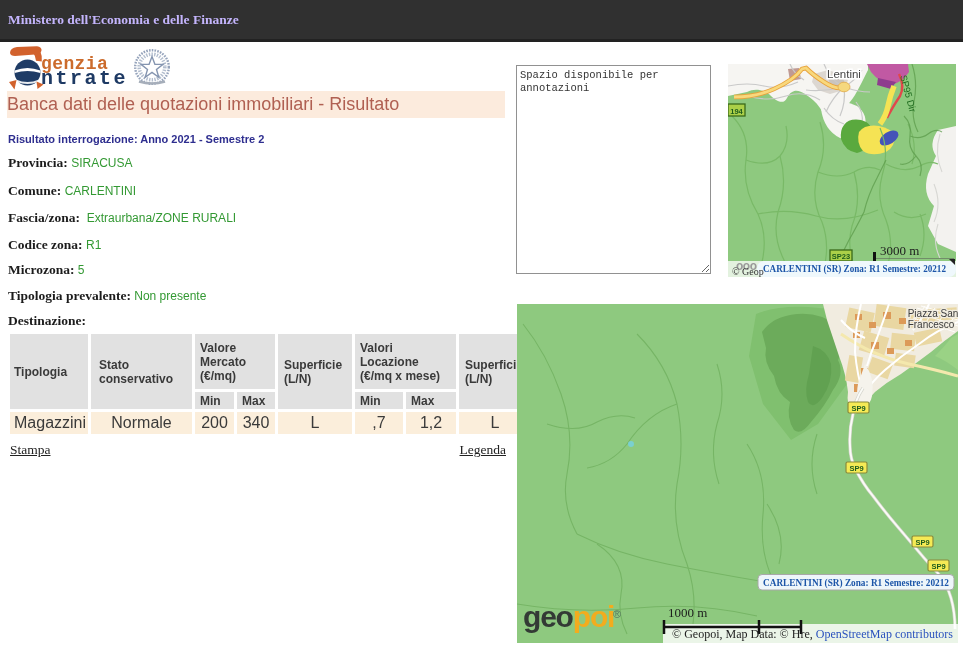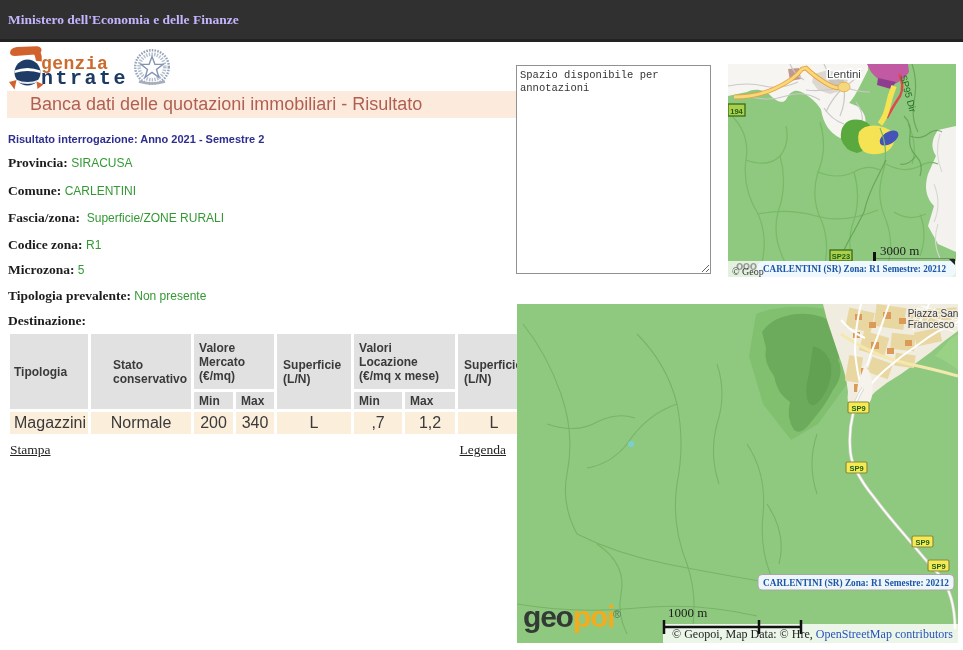--- a/index.html
+++ b/index.html
@@ -1,19 +1,19 @@
 <!DOCTYPE html>
 <html><head>
 <meta charset="utf-8">
 <style>
 html,body{margin:0;padding:0;}
 body{width:963px;height:650px;background:#ffffff;font-family:"Liberation Sans",sans-serif;overflow:hidden;position:relative;}
 #topbar{position:absolute;left:0;top:0;width:963px;height:39px;background:#303030;border-bottom:3px solid #222222;}
 #topbar span{position:absolute;left:8px;top:12px;color:#c4b5fd;font-family:"Liberation Serif",serif;font-weight:bold;font-size:13.5px;}
-#banner{position:absolute;left:7px;top:91px;width:498px;height:27px;background:#fcebdd;color:#b06052;font-size:18px;line-height:26px;padding-left:23px;}
+#banner{position:absolute;left:7px;top:91px;width:498px;height:27px;background:#fcebdd;color:#b06052;font-size:18px;line-height:26px;padding-left:0;}
 .line{position:absolute;left:8px;font-family:"Liberation Serif",serif;font-weight:bold;font-size:13.5px;color:#1c1c1c;white-space:pre;}
 .line .val{font-family:"Liberation Sans",sans-serif;font-weight:normal;font-size:12px;color:#339933;}
 #res{position:absolute;left:8px;top:133px;font-family:"Liberation Sans",sans-serif;font-weight:bold;font-size:11px;color:#2e2e8f;}
 table{position:absolute;left:7px;top:331px;border-collapse:separate;border-spacing:3px;font-size:12px;color:#3a3a3a;table-layout:fixed;}
 th,td{box-sizing:border-box;overflow:hidden;}
 th{background:#e1e1e1;font-weight:bold;text-align:left;padding:1px 4px;vertical-align:middle;font-size:12px;}
 td{background:#fbeedb;text-align:center;padding:1px 2px;font-size:16px;}
 #links{position:absolute;left:10px;top:442px;width:496px;font-family:"Liberation Serif",serif;font-size:13.5px;color:#222;}
 #links .lg{float:right;}
 #links span{text-decoration:underline;}
@@ -49,31 +49,31 @@
     <path d="M133,37.5 Q146,41.5 159,37.5" stroke-width="2.5" stroke="#a6aeba"></path>
   </g>
   <path d="M146,12.5 L148.9,20.2 L157,20.4 L150.5,25.4 L152.8,33.2 L146,28.4 L139.2,33.2 L141.5,25.4 L135,20.4 L143.1,20.2 Z" fill="#ffffff" stroke="#8595b0" stroke-width="1.4"></path>
 </svg>
 
 <div id="banner">Banca dati delle quotazioni immobiliari - Risultato</div>
 
 <div id="res">Risultato interrogazione: Anno 2021 - Semestre 2</div>
 <div class="line" style="top:155px;">Provincia: <span class="val">SIRACUSA</span></div>
 <div class="line" style="top:183px;">Comune: <span class="val">CARLENTINI</span></div>
-<div class="line" style="top:210px;">Fascia/zona:  <span class="val">Superficie/ZONE RURALI</span></div>
+<div class="line" style="top:210px;">Fascia/zona:  <span class="val">Extraurbana/ZONE RURALI</span></div>
 <div class="line" style="top:237px;">Codice zona: <span class="val">R1</span></div>
 <div class="line" style="top:262px;">Microzona: <span class="val">5</span></div>
 <div class="line" style="top:288px;">Tipologia prevalente: <span class="val">Non presente</span></div>
 <div class="line" style="top:313px;text-align:right;">Destinazione:</div>
 
 <table>
 <tbody>
       <tr>
   <th rowspan="2" style="width:76px;padding-left:4px;">Tipologia</th>
-  <th rowspan="2" style="width:93px;padding-left:22px;">Stato conservativo</th>
+  <th rowspan="2" style="width:101px;padding-left:8px;">Stato conservativo</th>
   <th colspan="2" style="height:55px;padding-left:5px;">Valore Mercato (€/mq)</th>
   <th rowspan="2" style="width:74px;padding-left:6px;">Superficie (L/N)</th>
   <th colspan="2" style="height:55px;padding-left:5px;">Valori Locazione (€/mq x mese)</th>
   <th rowspan="2" style="width:72px;padding-left:6px;">Superficie (L/N)</th>
 </tr>
 <tr>
   <th style="width:39px;height:17px;padding-left:5px;">Min</th>
   <th style="width:38px;padding-left:5px;">Max</th>
   <th style="width:48px;padding-left:5px;">Min</th>
   <th style="width:50px;padding-left:5px;">Max</th>

